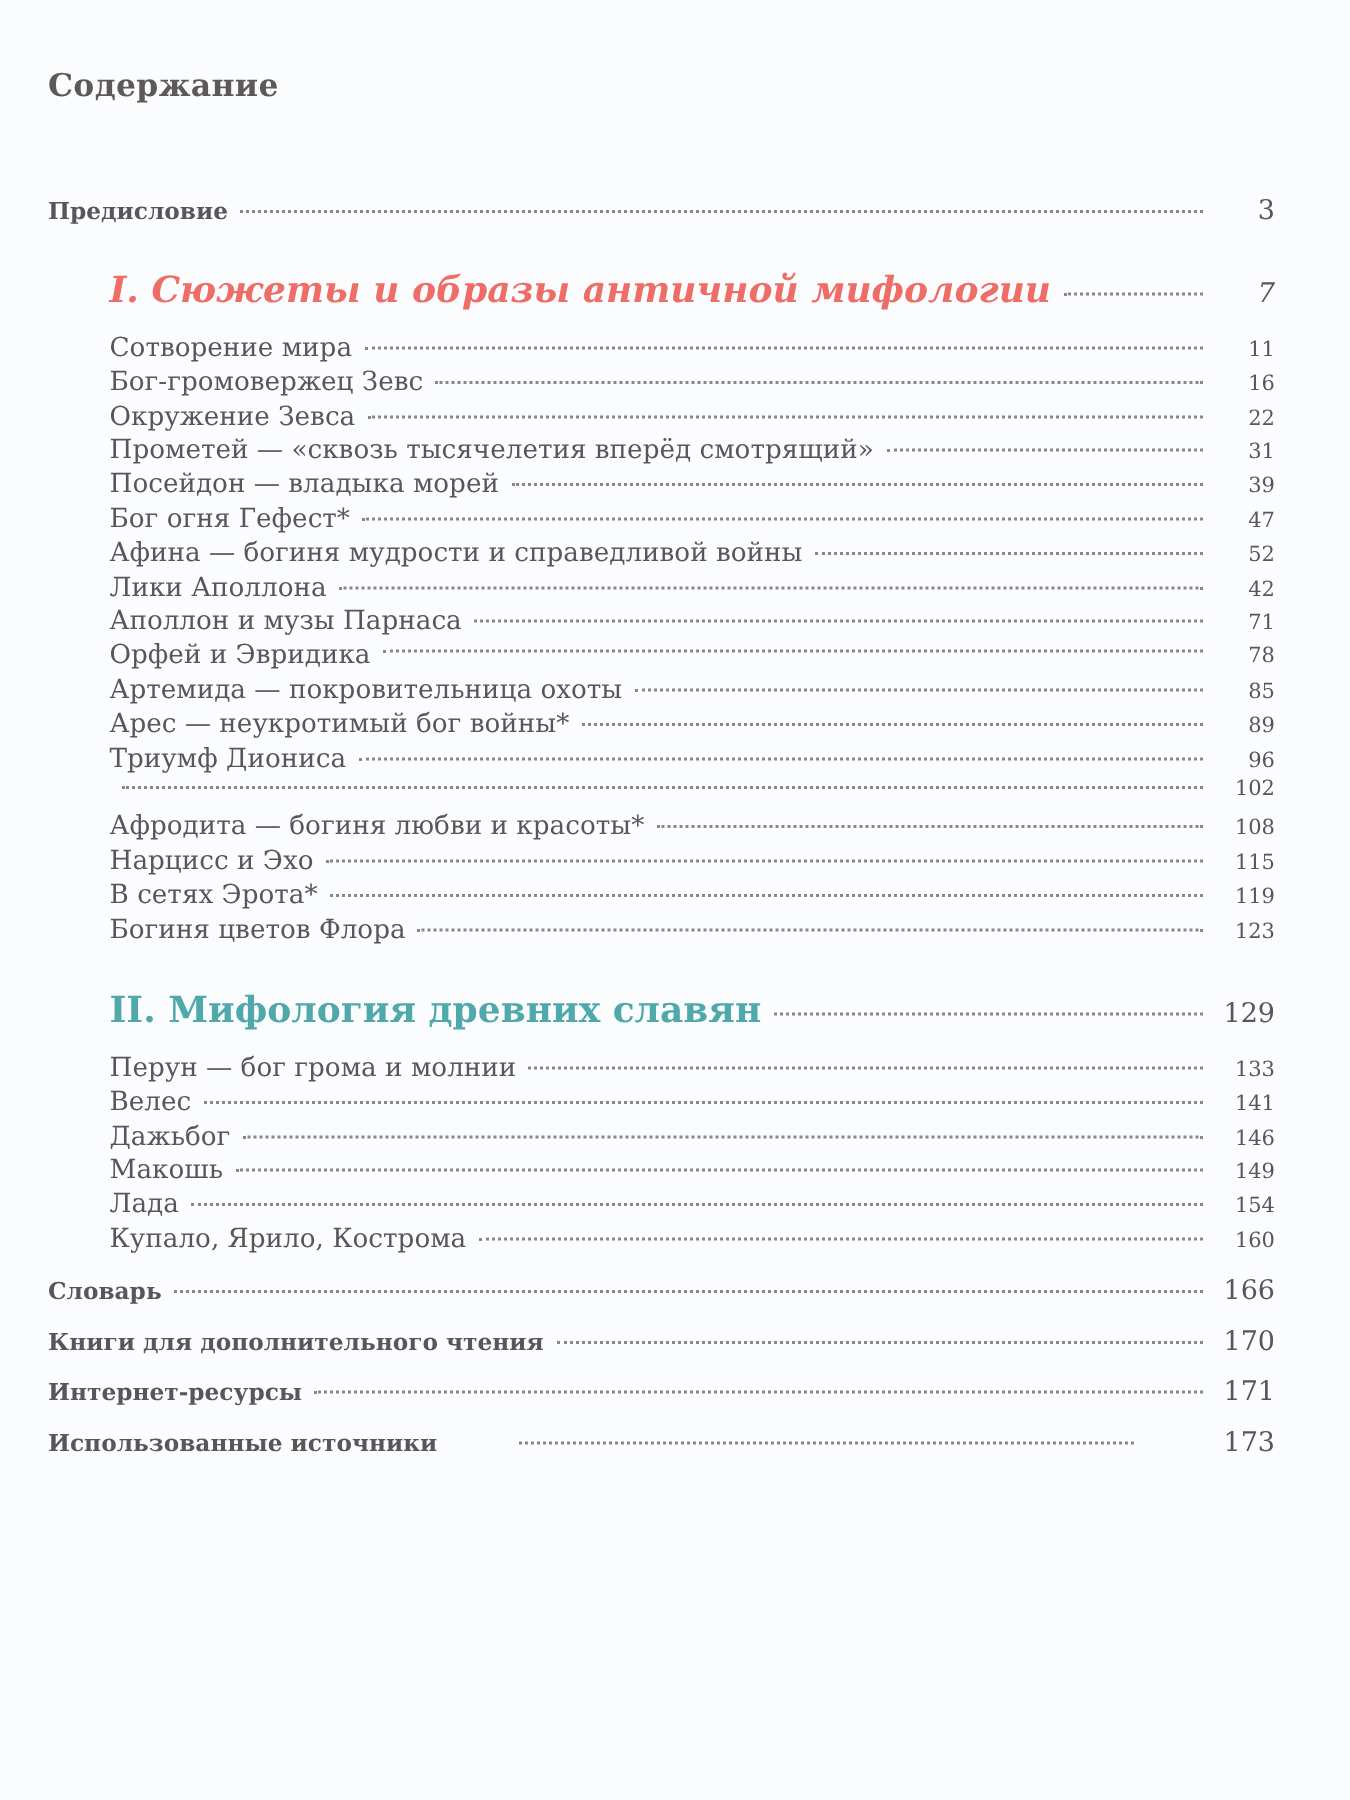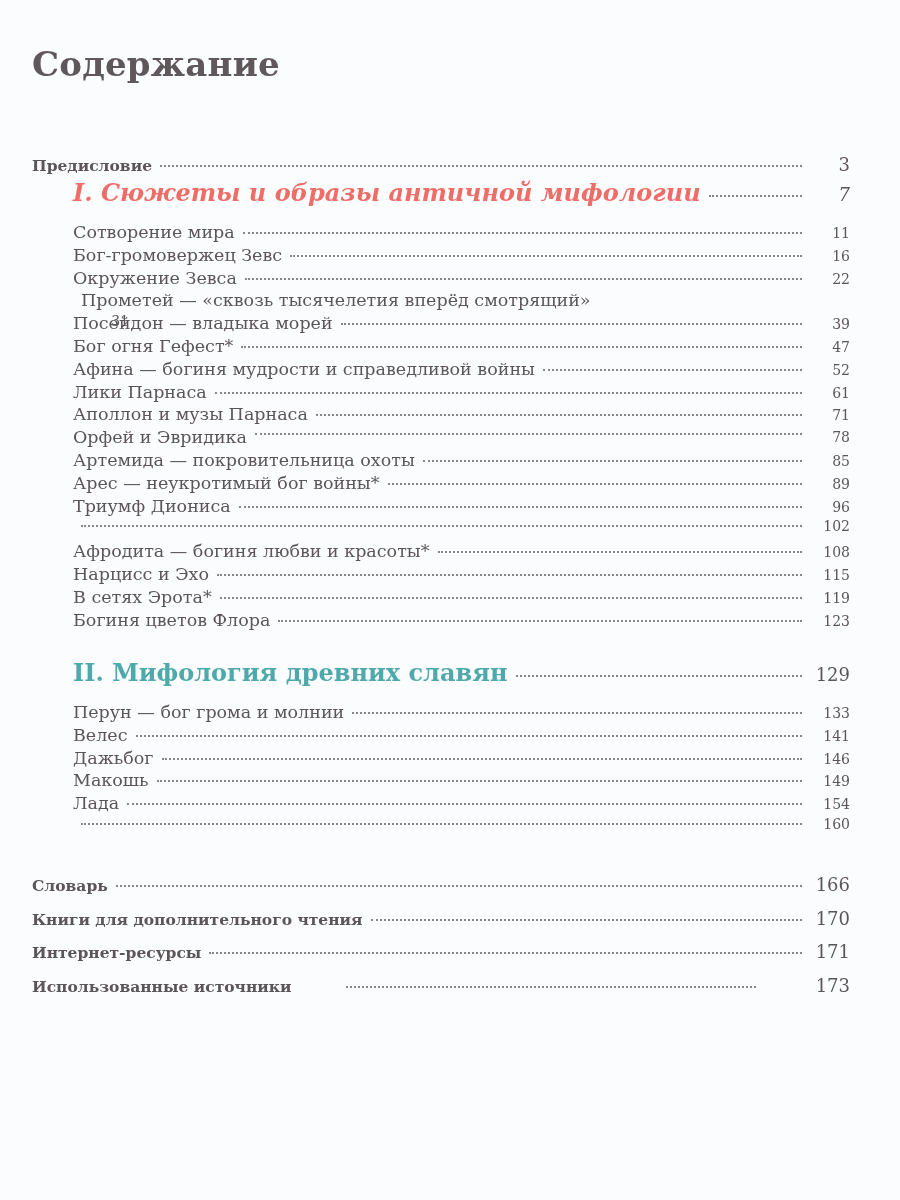--- a/index.html
+++ b/index.html
@@ -7,40 +7,40 @@
       width: 900px; height: 1200px;
       background: #fbfcfe;
       font-family: "DejaVu Serif", "Liberation Serif", serif;
       color: #5a5558;
       position: relative;
       overflow: hidden;
     }
     .page-title {
       position: absolute; left: 32px; top: 44px;
       font-family: "DejaVu Serif", serif;
-      font-weight: bold; font-size: 34px; color: #5e585b;
+      font-weight: bold; font-size: 21px; color: #5e585b;
       letter-spacing: 0.2px;
     }
     .row {
       position: absolute;
       display: flex; align-items: baseline;
       white-space: nowrap;
     }
     .row .label { flex: 0 0 auto; }
     .row .dots {
       flex: 1 1 auto;
       margin: 0 8px 0 8px;
       height: 1px;
       border-bottom: 2px dotted #8a8588;
       transform: translateY(-4px);
     }
     .row .page { flex: 0 0 auto; text-align: right; }
 
     
-    .top { left: 32px; width: 818px; font-weight: bold; font-size: 15.5px; color: #5a5558; margin-top: 24px; }
+    .top { left: 32px; width: 818px; font-weight: bold; font-size: 15.5px; color: #5a5558; }
     .top .page { font-weight: normal; font-size: 18px; width: 48px; }
     .top .dots { margin-right: 0; }
 
     
     .sec { left: 73px; width: 777px; font-weight: bold; font-size: 24px; }
     .sec .page { font-weight: normal; font-size: 18px; color: #5a5558; width: 48px; }
     .sec .dots { margin-right: 0; }
     .sec-red .label { color: #ee6d66; }
     .sec-teal .label { color: #4fa9ab; }
 
@@ -75,44 +75,44 @@
     <div class="row sub" style="top: 244.8px;">
       <span class="label">Бог-громовержец Зевс</span>
       <span class="dots"></span>
       <span class="page">16</span>
     </div>
     <div class="row sub" style="top: 267.6px;">
       <span class="label">Окружение Зевса</span>
       <span class="dots"></span>
       <span class="page">22</span>
     </div>
-    <div class="row sub" style="top: 290.4px; flex-direction: column;">
+    <div class="row sub" style="top: 290.4px;">
       <span class="label">Прометей — «сквозь тысячелетия вперёд смотрящий»</span>
       <span class="dots"></span>
       <span class="page">31</span>
     </div>
     <div class="row sub" style="top: 313.2px;">
       <span class="label">Посейдон — владыка морей</span>
       <span class="dots"></span>
       <span class="page">39</span>
     </div>
     <div class="row sub" style="top: 336px;">
       <span class="label">Бог огня Гефест*</span>
       <span class="dots"></span>
       <span class="page">47</span>
     </div>
     <div class="row sub" style="top: 358.8px;">
       <span class="label">Афина — богиня мудрости и справедливой войны</span>
       <span class="dots"></span>
       <span class="page">52</span>
     </div>
     <div class="row sub" style="top: 381.6px;">
-      <span class="label">Лики Парнаса</span>
-      <span class="dots"></span>
-      <span class="page">61</span>
+      <span class="label">Лики Аполлона</span>
+      <span class="dots"></span>
+      <span class="page">42</span>
     </div>
     <div class="row sub" style="top: 404.4px;">
       <span class="label">Аполлон и музы Парнаса</span>
       <span class="dots"></span>
       <span class="page">71</span>
     </div>
     <div class="row sub" style="top: 427.2px; align-items: center;">
       <span class="label">Орфей и Эвридика</span>
       <span class="dots"></span>
       <span class="page">78</span>
@@ -184,20 +184,21 @@
       <span class="label">Макошь</span>
       <span class="dots"></span>
       <span class="page">149</span>
     </div>
     <div class="row sub" style="top: 793.2px;">
       <span class="label">Лада</span>
       <span class="dots"></span>
       <span class="page">154</span>
     </div>
     <div class="row sub" style="top: 816px;">
+      <span class="label">Купало, Ярило, Кострома</span>
       <span class="dots"></span>
       <span class="page">160</span>
     </div>
   </div>
 <div id="appendix-items">
     <div class="row top" style="top: 850px;">
       <span class="label">Словарь</span>
       <span class="dots"></span>
       <span class="page">166</span>
     </div>

